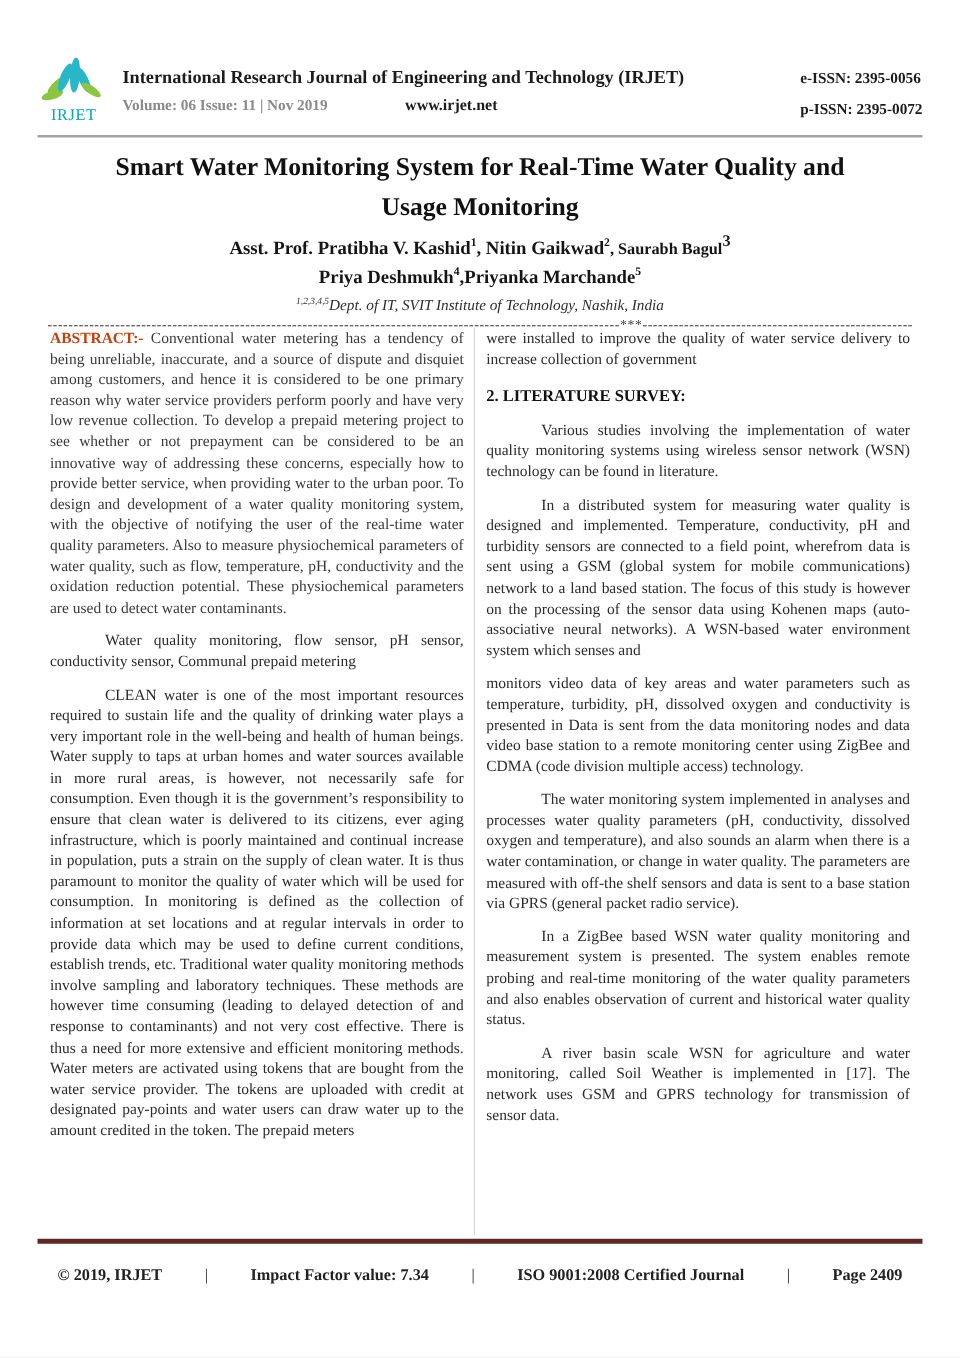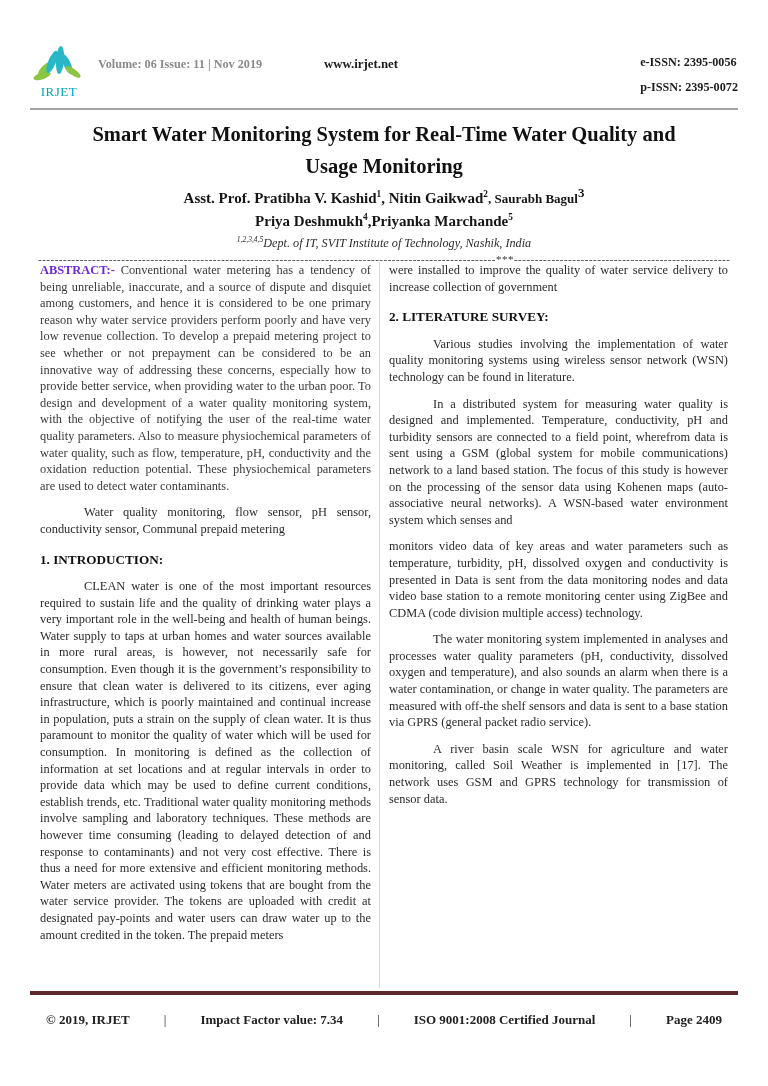--- a/index.html
+++ b/index.html
@@ -134,21 +134,21 @@
   .col { font-size: 12.4px; line-height: 16.6px; text-align: justify; }
   .col-left  { width: 331px; flex: 0 0 auto; }
   .col-divider {
     flex: 0 0 1px;
     background: #d8d8d8;
     margin: 0 9px 0 8px;
   }
   .col-right { flex: 1 1 auto; }
   .col p { margin-bottom: 10px; }
   .indent { text-indent: 44px; }
-  .abstract-label { font-weight: bold; font-style: normal; color: #6d28d9; }
+  .abstract-label { font-weight: bold; font-style: normal; color: #c2410c; }
   .abstract-text { color: #3a3a3a; }
   .kw-heading {
     font-weight: bold; font-style: italic;
     font-size: 13.4px; color: #111;
     margin: 14px 0 10px 0;
   }
   .sec-heading {
     font-weight: bold;
     font-size: 13.2px; color: #111;
     margin: 14px 0 10px 0;
@@ -191,20 +191,21 @@
             <ellipse cx="28" cy="14" rx="14" ry="4.0" fill="#29b7c8" transform="rotate(-86 28 14)"></ellipse>
             <ellipse cx="35" cy="18" rx="11" ry="3.6" fill="#29b7c8" transform="rotate(-115 35 18)"></ellipse>
             <ellipse cx="41" cy="26" rx="9" ry="3.2" fill="#8cc640" transform="rotate(-145 41 26)"></ellipse>
           </g>
         </svg>
       </span>
       <span class="logo-text">IRJET</span>
     </div>
 
     <div class="header-mid">
+      <div class="journal-title">International Research Journal of Engineering and Technology (IRJET)</div>
       <div class="header-row2">
         <span class="volume-info">Volume: 06 Issue: 11 | Nov 2019</span>
         <span class="website">www.irjet.net</span>
       </div>
     </div>
 
     <div class="header-right">
       <div class="issn">e-ISSN: 2395-0056</div>
       <div class="issn second">p-ISSN: 2395-0072</div>
     </div>
@@ -227,36 +228,36 @@
   </div>
 
   <div class="columns">
 
     <div class="col col-left">
       <p><span class="abstract-label">ABSTRACT:-</span><span class="abstract-text"> Conventional water metering has a tendency of being unreliable, inaccurate, and a source of dispute and disquiet among customers, and hence it is considered to be one primary reason why water service providers perform poorly and have very low revenue collection. To develop a prepaid metering project to see whether or not prepayment can be considered to be an innovative way of addressing these concerns, especially how to provide better service, when providing water to the urban poor. To design and development of a water quality monitoring system, with the objective of notifying the user of the real-time water quality parameters. Also to measure physiochemical parameters of water quality, such as flow, temperature, pH, conductivity and the oxidation reduction potential. These physiochemical parameters are used to detect water contaminants.</span></p>
 
 
       <p class="indent">Water quality monitoring, flow sensor, pH sensor, conductivity sensor, Communal prepaid metering</p>
 
-      <div class="sec-heading">1. INTRODUCTION:</div>
 
       <p class="indent">CLEAN water is one of the most important resources required to sustain life and the quality of drinking water plays a very important role in the well-being and health of human beings. Water supply to taps at urban homes and water sources available in more rural areas, is however, not necessarily safe for consumption. Even though it is the government’s responsibility to ensure that clean water is delivered to its citizens, ever aging infrastructure, which is poorly maintained and continual increase in population, puts a strain on the supply of clean water. It is thus paramount to monitor the quality of water which will be used for consumption. In monitoring is defined as the collection of information at set locations and at regular intervals in order to provide data which may be used to define current conditions, establish trends, etc. Traditional water quality monitoring methods involve sampling and laboratory techniques. These methods are however time consuming (leading to delayed detection of and response to contaminants) and not very cost effective. There is thus a need for more extensive and efficient monitoring methods. Water meters are activated using tokens that are bought from the water service provider. The tokens are uploaded with credit at designated pay-points and water users can draw water up to the amount credited in the token. The prepaid meters</p>
     </div>
 
     <div class="col-divider"></div>
 
     <div class="col col-right">
       <p>were installed to improve the quality of water service delivery to increase collection of government</p>
 
       <div class="sec-heading">2. LITERATURE SURVEY:</div>
 
       <p class="indent">Various studies involving the implementation of water quality monitoring systems using wireless sensor network (WSN) technology can be found in literature.</p>
       <p class="indent">In a distributed system for measuring water quality is designed and implemented. Temperature, conductivity, pH and turbidity sensors are connected to a field point, wherefrom data is sent using a GSM (global system for mobile communications) network to a land based station. The focus of this study is however on the processing of the sensor data using Kohenen maps (auto-associative neural networks). A WSN-based water environment system which senses and</p>
       <p>monitors video data of key areas and water parameters such as temperature, turbidity, pH, dissolved oxygen and conductivity is presented in Data is sent from the data monitoring nodes and data video base station to a remote monitoring center using ZigBee and CDMA (code division multiple access) technology.</p>
       <p class="indent">The water monitoring system implemented in analyses and processes water quality parameters (pH, conductivity, dissolved oxygen and temperature), and also sounds an alarm when there is a water contamination, or change in water quality. The parameters are measured with off-the shelf sensors and data is sent to a base station via GPRS (general packet radio service).</p>
+      <p class="indent">In a ZigBee based WSN water quality monitoring and measurement system is presented. The system enables remote probing and real-time monitoring of the water quality parameters and also enables observation of current and historical water quality status.</p>
       <p class="indent">A river basin scale WSN for agriculture and water monitoring, called Soil Weather is implemented in [17]. The network uses GSM and GPRS technology for transmission of sensor data.</p>
     </div>
   </div>
 
   <div class="footer-bar"></div>
   <div class="footer">
     <span>© 2019, IRJET</span>
     <span class="sep">|</span>
     <span>Impact Factor value: 7.34</span>
     <span class="sep">|</span>

